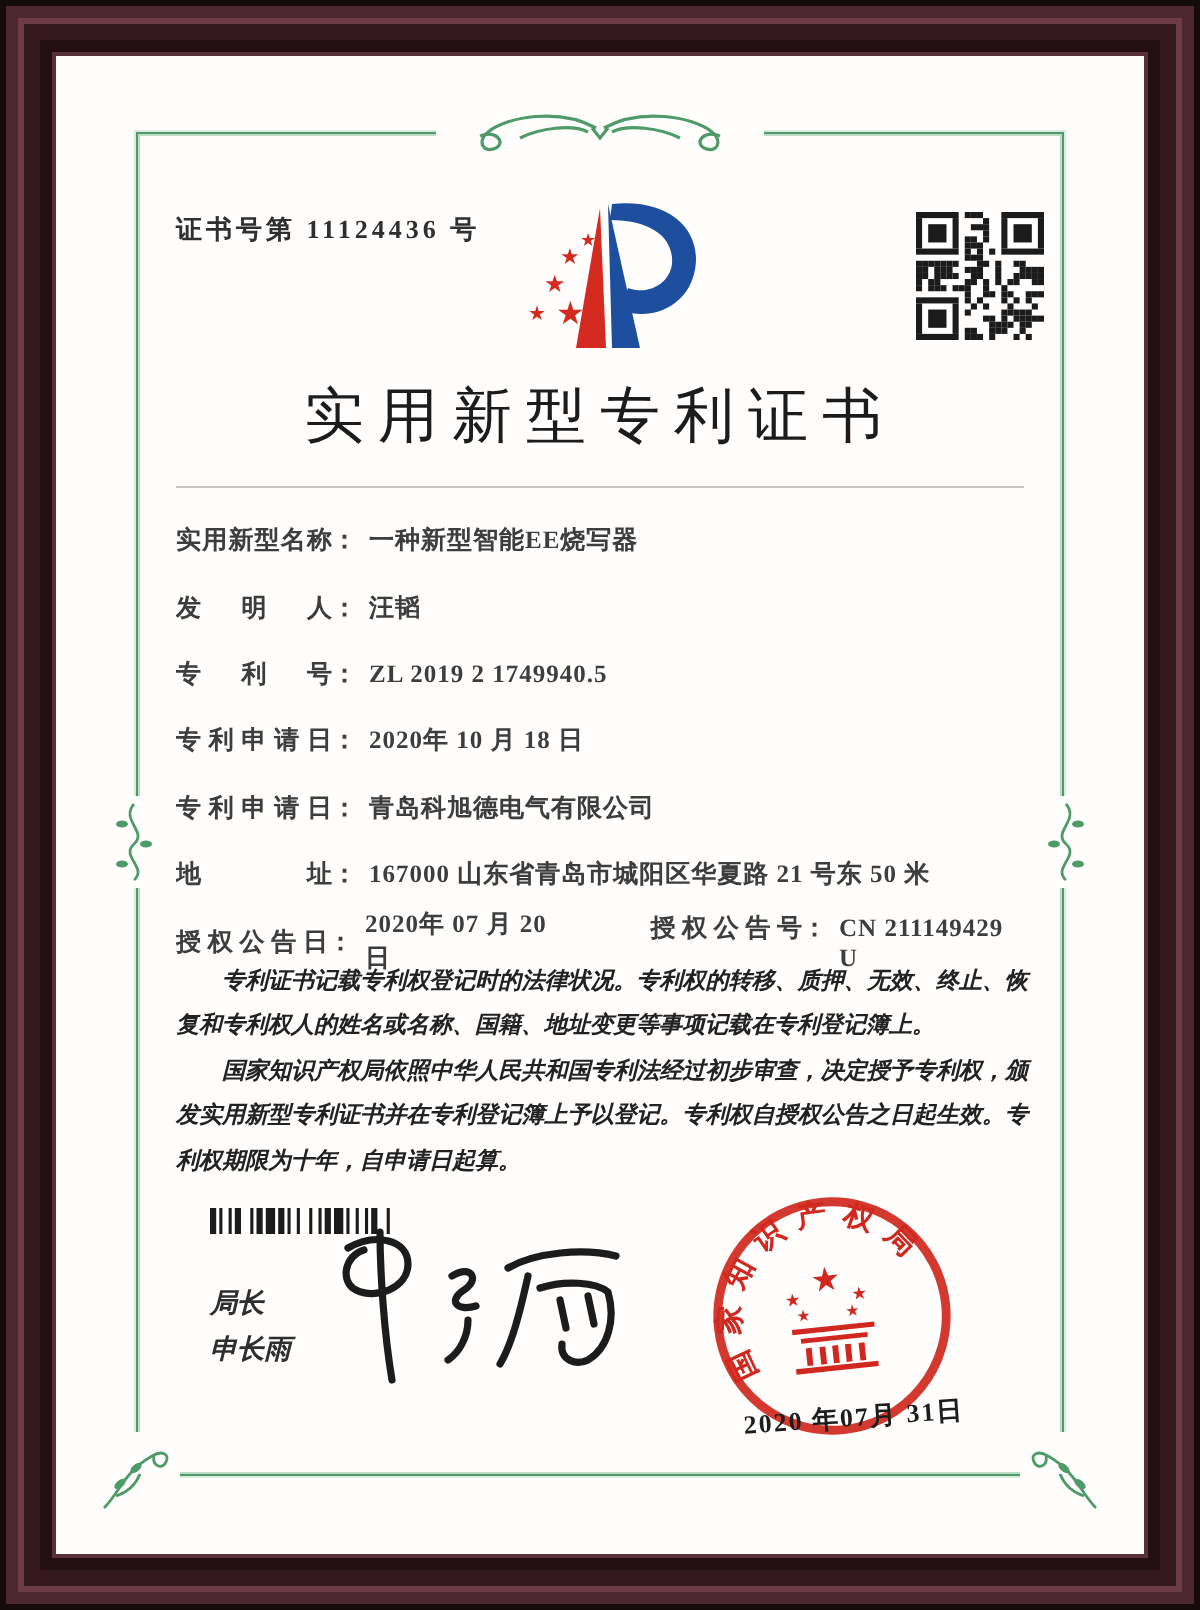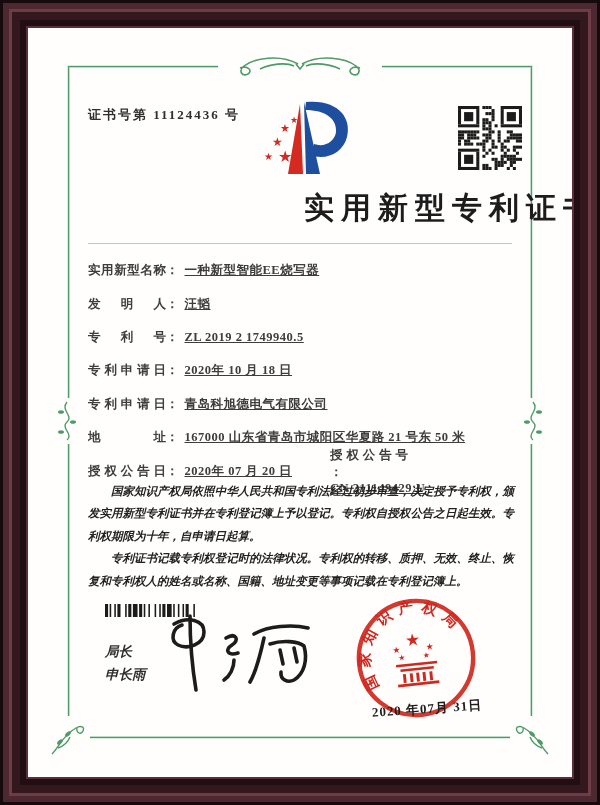--- a/index.html
+++ b/index.html
@@ -26,30 +26,30 @@
   .orn-right { left:518px; top:398px; width:30px; height:46px; }
   .orn-bl { left:46px; top:716px; width:44px; height:44px; }
   .orn-br { left:510px; top:716px; width:44px; height:44px; }
 
   .cert-no { position:absolute; left:88px; top:106px; font-size:13px; color:#2f2f2f;
     letter-spacing:2px; font-weight:600; }
 
   .logo { position:absolute; left:250px; top:94px; width:112px; height:90px; }
   .qr { position:absolute; left:458px; top:106px; width:64px; height:64px; }
 
-  .title { position:absolute; left:0; top:188px; width:100%; text-align:right;
-    font-size:30px; font-weight:bold; color:#1c1c1c; letter-spacing:7px; }
+  .title { position:absolute; left:0; top:188px; width:100%; text-align:center;
+    font-size:30px; font-weight:normal; color:#1c1c1c; letter-spacing:7px; }
   .title-rule { position:absolute; left:88px; top:243px; width:424px; height:1px; background:#c8c4c0; }
 
   .fields { position:absolute; left:88px; top:254px; width:424px; font-size:12.5px; color:#3d3d3d; }
   .frow { display:flex; align-items:center; height:33.4px; font-weight:600; }
   .lbl { display:inline-block; width:78px; text-align:justify; text-align-last:justify; white-space:nowrap; overflow:hidden; }
   .colon { margin-right:6px; }
-  .val { letter-spacing:0.5px;text-decoration:underline; }
-  .pair2 { margin-left:38px; display:flex; align-items:baseline;flex-direction:column; }
+  .val { letter-spacing:0.5px; }
+  .pair2 { margin-left:38px; display:flex; align-items:baseline; }
 
   .paras { position:absolute; left:88px; top:480px; width:426px; font-size:11.5px;
     line-height:1.95; color:#222; text-align:justify; font-style:italic; font-weight:600; }
   .paras p { text-indent:2em; }
 
   .barcode { position:absolute; left:105px; top:604px; width:134px; height:13px; }
 
   .issuer { position:absolute; left:105px; top:640px; font-size:13.5px; color:#2e2e2e;
     font-weight:600; line-height:23px; font-family:"Liberation Sans", sans-serif;font-style:italic; }
 
@@ -320,22 +320,22 @@
       <span class="val">2020年 07 月 20 日</span>
       <span class="pair2">
         <span class="lbl">授权公告号</span>
           <span class="colon">：</span>
         <span class="val">CN 211149429 U</span>
       </span>
     </div>
   </div>
 
   <div class="paras">
+    <p>专利证书记载专利权登记时的法律状况。专利权的转移、质押、无效、终止、恢复和专利权人的姓名或名称、国籍、地址变更等事项记载在专利登记簿上。</p>
     <p>国家知识产权局依照中华人民共和国专利法经过初步审查，决定授予专利权，颁发实用新型专利证书并在专利登记簿上予以登记。专利权自授权公告之日起生效。专利权期限为十年，自申请日起算。</p>
-    <p>专利证书记载专利权登记时的法律状况。专利权的转移、质押、无效、终止、恢复和专利权人的姓名或名称、国籍、地址变更等事项记载在专利登记簿上。</p>
   </div>
 
   <svg class="barcode" id="barcode" viewBox="0 0 134 13" preserveAspectRatio="none">
       <rect x="0" y="0" width="3.1" height="13" fill="#1b1b1b"></rect>
       <rect x="4.65" y="0" width="1.55" height="13" fill="#1b1b1b"></rect>
       <rect x="9.3" y="0" width="1.55" height="13" fill="#1b1b1b"></rect>
       <rect x="12.400000000000002" y="0" width="3.1" height="13" fill="#1b1b1b"></rect>
       <rect x="20.150000000000002" y="0" width="1.55" height="13" fill="#1b1b1b"></rect>
       <rect x="23.250000000000004" y="0" width="3.1" height="13" fill="#1b1b1b"></rect>
       <rect x="27.900000000000006" y="0" width="4.65" height="13" fill="#1b1b1b"></rect>

